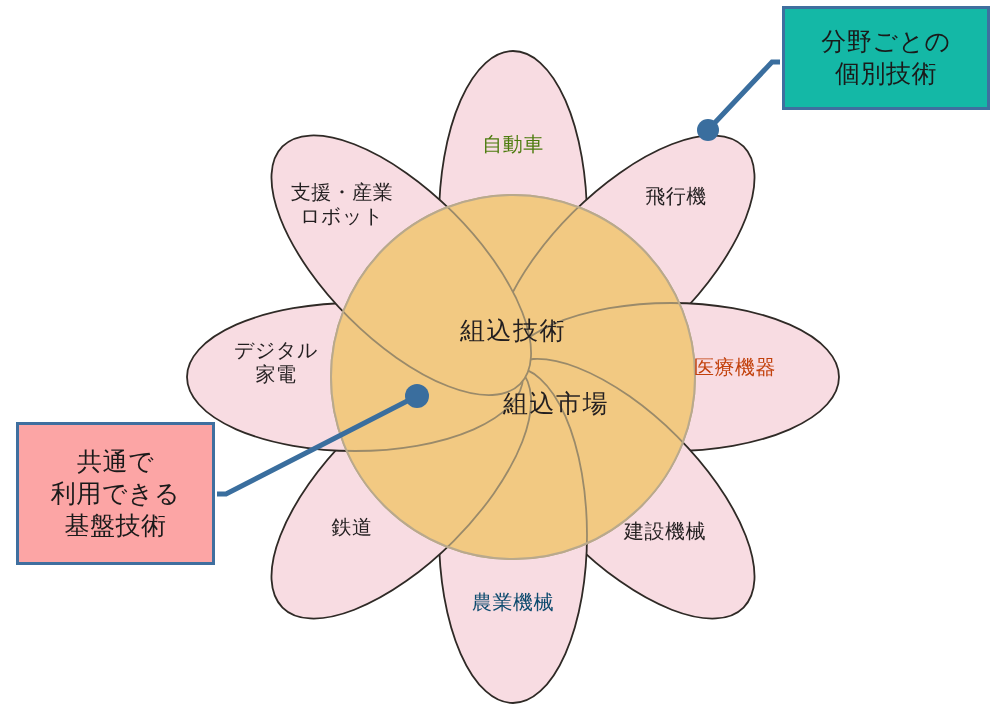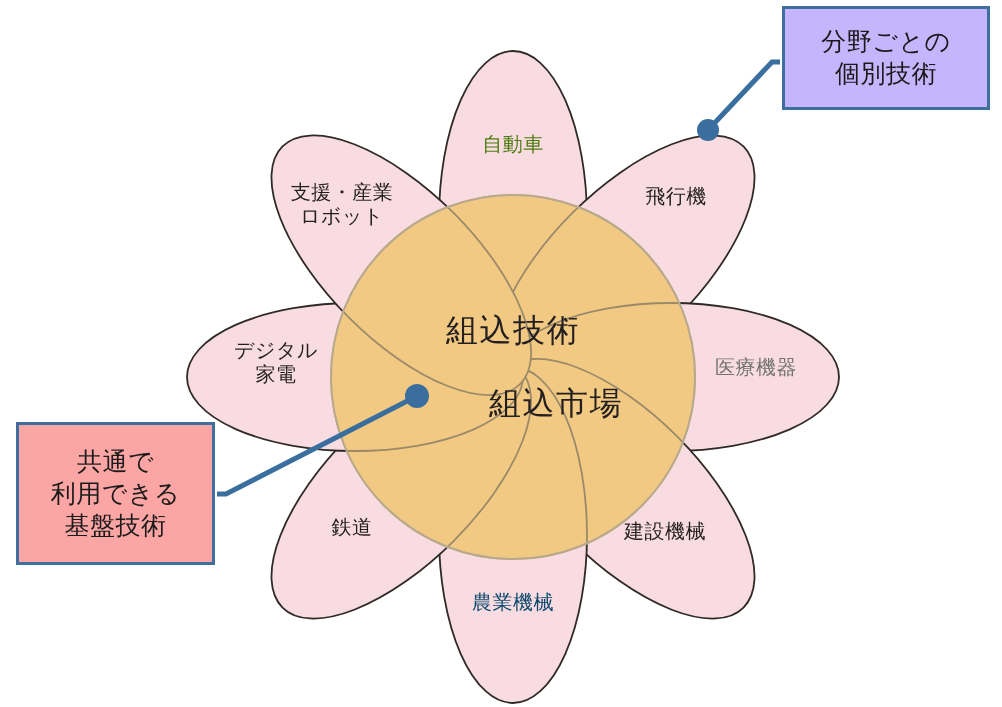--- a/index.html
+++ b/index.html
@@ -36,21 +36,21 @@
     line-height: 1.22;
     pointer-events: none;
     font-family: "DejaVu Sans", "Liberation Sans", sans-serif;
   }
   .petal-label {
     font-size: 20px;
     letter-spacing: 0.5px;
     transform: translate(-50%, -50%);
   }
   .center-label {
-    font-size: 32px;
+    font-size: 25px;
     letter-spacing: 1.5px;
     transform: translate(-50%, -50%);
   }
   .callout {
     position: absolute;
     box-sizing: border-box;
     background: #d5e2ef;
     border: 3px solid #3f6f9f;
     outline: 2px solid #ffffff;
     display: flex;
@@ -108,34 +108,34 @@
         <polyline points="708,130 772,62 800,62" fill="none" stroke="#3a6e9e" stroke-width="5" stroke-linejoin="miter" stroke-linecap="butt"></polyline>
         <circle cx="708" cy="130" r="11" fill="#3a6e9e"></circle>
         <polyline points="417,396 226,494 158,494" fill="none" stroke="#3a6e9e" stroke-width="5" stroke-linejoin="miter" stroke-linecap="butt"></polyline>
         <circle cx="417" cy="396" r="12" fill="#3a6e9e"></circle>
       </g>
   </svg>
 
   <div id="petal-labels">
       <div class="petal-label" style="left: 513px; top: 144px; color: #4d7c0f;">自動車</div>
       <div class="petal-label" style="left: 676px; top: 196px; color: rgb(35, 31, 32);">飛行機</div>
-      <div class="petal-label" style="left: 756px; top: 367px; color: #737373;">医療機器</div>
+      <div class="petal-label" style="left: 735px; top: 367px; color: #c2410c;">医療機器</div>
       <div class="petal-label" style="left: 665px; top: 531px; color: rgb(35, 31, 32);">建設機械</div>
       <div class="petal-label" style="left: 513px; top: 602px; color: #0c4a6e;">農業機械</div>
       <div class="petal-label" style="left: 352px; top: 527px; color: rgb(35, 31, 32);">鉄道</div>
       <div class="petal-label" style="left: 276px; top: 362px; color: rgb(35, 31, 32);">デジタル
 家電</div>
       <div class="petal-label" style="left: 342px; top: 204px; color: rgb(35, 31, 32);">支援・産業
 ロボット</div>
     </div>
 
   <div class="center-label" style="left:513px; top:331px;">組込技術</div>
   <div class="center-label" style="left:536px; top:404px;margin-left:20px;">組込市場</div>
 
-  <div class="callout" id="callout-field-specific" style="left: 782px; top: 6px; width: 208px; height: 104px; background: #c4b5fd; border-color: rgb(63, 111, 159);">
+  <div class="callout" id="callout-field-specific" style="left: 782px; top: 6px; width: 208px; height: 104px; background: #14b8a6; border-color: rgb(63, 111, 159);">
     <span class="callout-text">分野ごとの
 個別技術</span>
   </div>
 
   <div class="callout" id="callout-common-foundation" style="left: 16px; top: 422px; width: 199px; height: 143px; background: #fca5a5; border-color: rgb(63, 111, 159);">
     <span class="callout-text">共通で
 利用できる
 基盤技術</span>
   </div>
 

